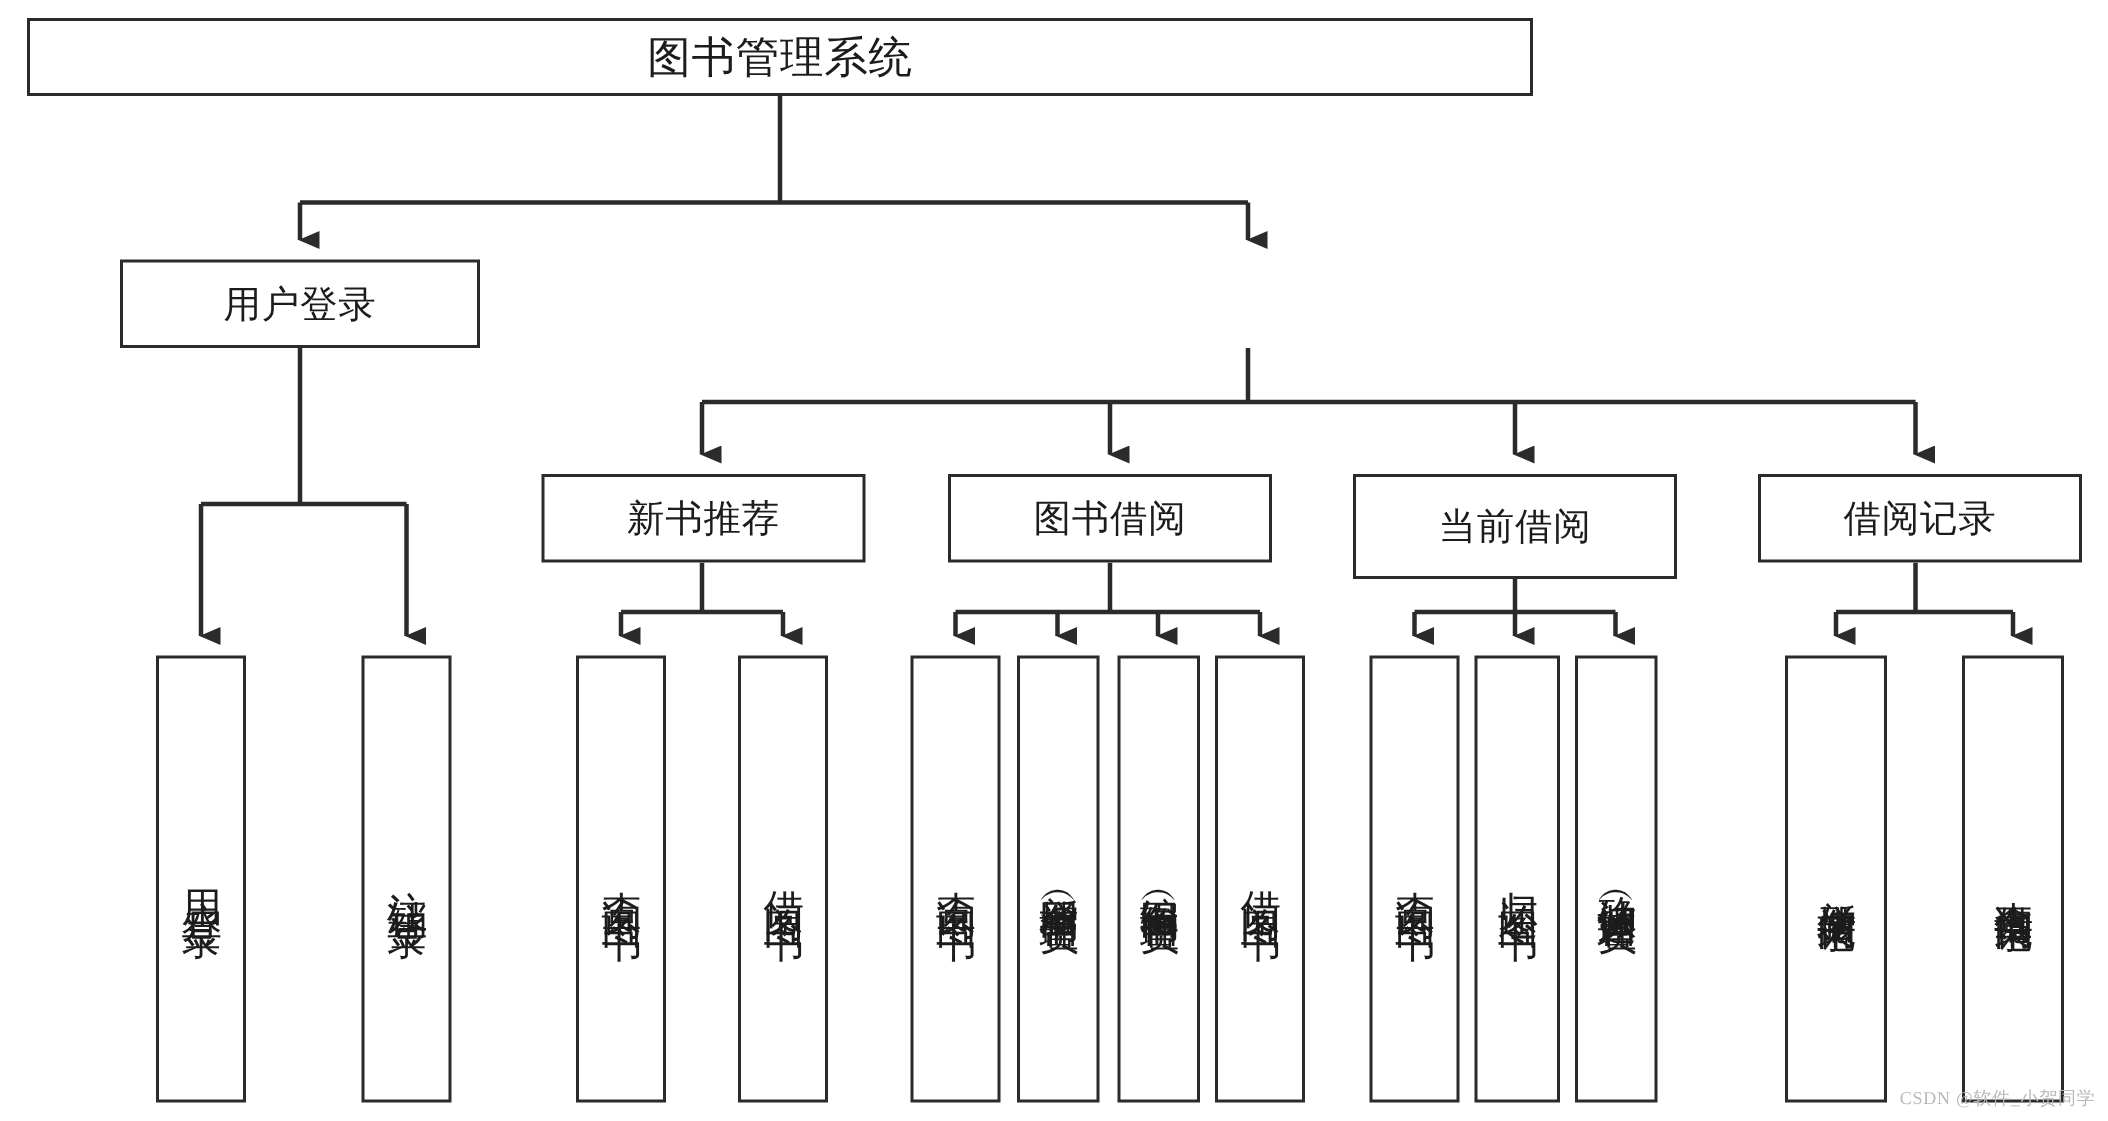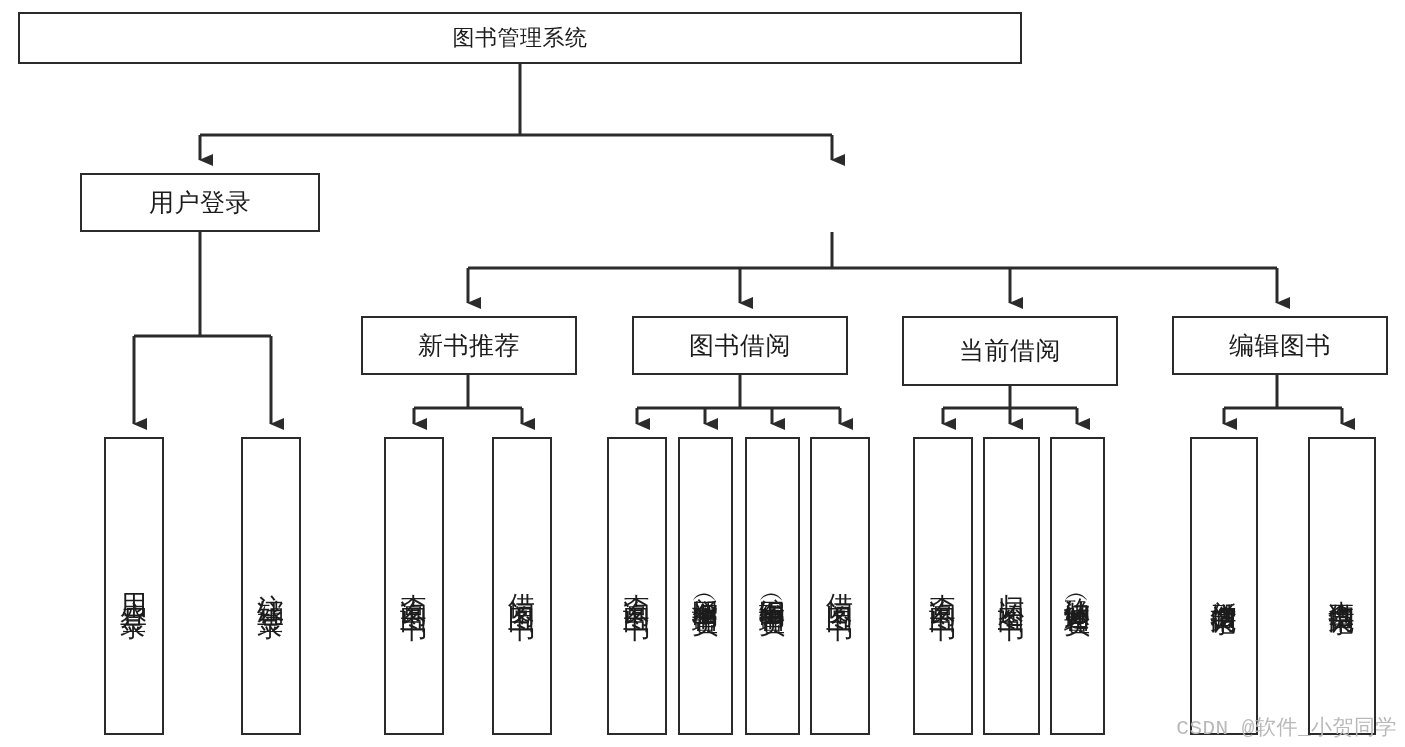--- a/index.html
+++ b/index.html
@@ -42,21 +42,21 @@
     text-align: center;
     line-height: 1.12;
     white-space: nowrap;
   }
   
   .node.horiz .node-label {
     font-size: 25px;
     letter-spacing: 0.5px;
   }
   .node.root .node-label {
-    font-size: 22px;
+    font-size: 29px;
   }
   
   .node.vert {
     padding: 4px 0;
   }
   .node.vert .node-label {
     writing-mode: vertical-rl;
     text-orientation: upright;
     font-size: 27px;
     line-height: 1.0;
@@ -65,26 +65,26 @@
     max-height: 100%;
   }
   .node.vert.tight .node-label {
     letter-spacing: 2px;
     font-size: 26px;
   }
   #watermark {
     position: absolute;
     right: 8px;
     bottom: 6px;
-    font-size: 21px;
+    font-size: 12px;
     color: #b9b9b9;
     letter-spacing: 0.5px;
     z-index: 5;
     white-space: nowrap;
-    font-family: Liberation Mono, monospace;
+    font-family: Liberation Serif, serif;
   }
 </style>
 </head>
 <body>
 
 <div id="diagram-root">
 
   <svg id="edge-layer" viewBox="0 0 1405 747" width="1405" height="747" xmlns="http://www.w3.org/2000/svg">
     <defs>
       <marker id="arrow" viewBox="0 0 12 14" refX="6" refY="13" markerWidth="12" markerHeight="14" orient="auto-start-reverse" markerUnits="userSpaceOnUse">
@@ -146,21 +146,21 @@
   <div class="node horiz" style="left:361px; top:316px; width:216px; height:59px;">
     <span class="node-label">新书推荐</span>
   </div>
   <div class="node horiz" style="left:632px; top:316px; width:216px; height:59px;">
     <span class="node-label">图书借阅</span>
   </div>
   <div class="node horiz" style="left:902px; top:316px; width:216px; height:70px;">
     <span class="node-label">当前借阅</span>
   </div>
   <div class="node horiz" style="left:1172px; top:316px; width:216px; height:59px;">
-    <span class="node-label">编辑图书</span>
+    <span class="node-label">借阅记录</span>
   </div>
 
   <div class="node vert" style="left:104px; top:437px; width:60px; height:298px;">
     <span class="node-label">用户登录</span>
   </div>
   <div class="node vert" style="left:241px; top:437px; width:60px; height:298px;">
     <span class="node-label">注销登录</span>
   </div>
 
   <div class="node vert" style="left:384px; top:437px; width:60px; height:298px;">

